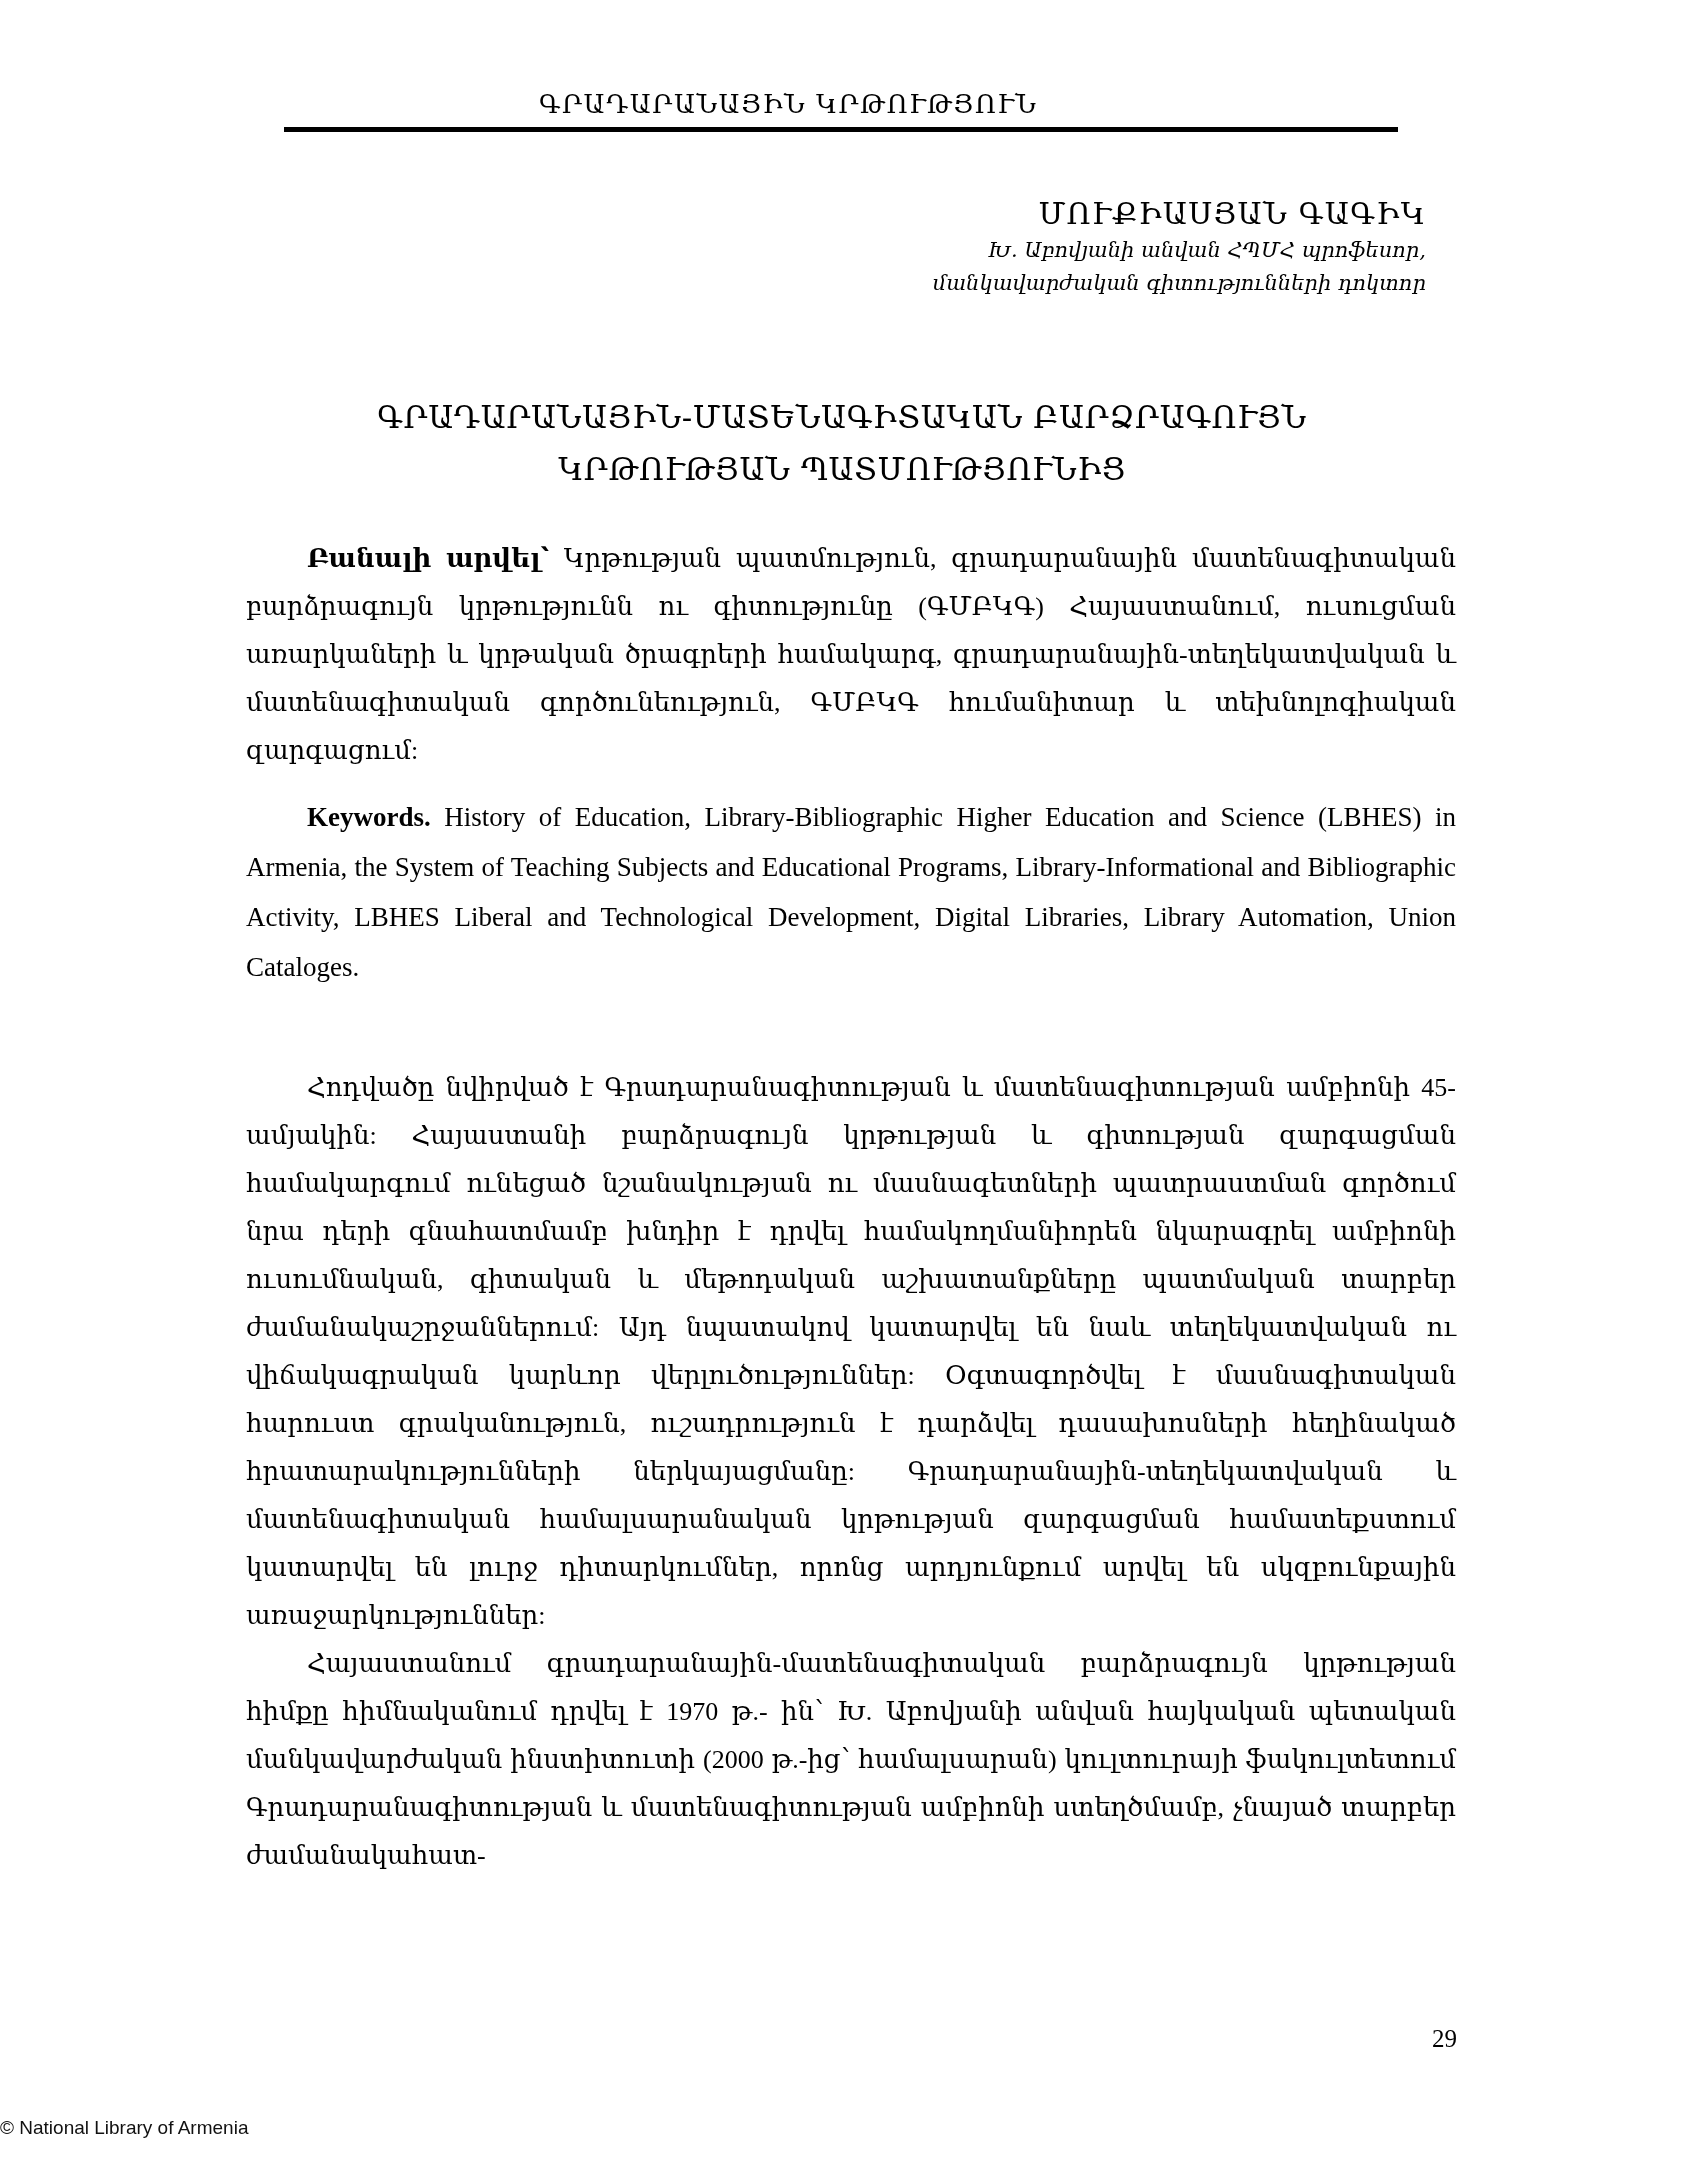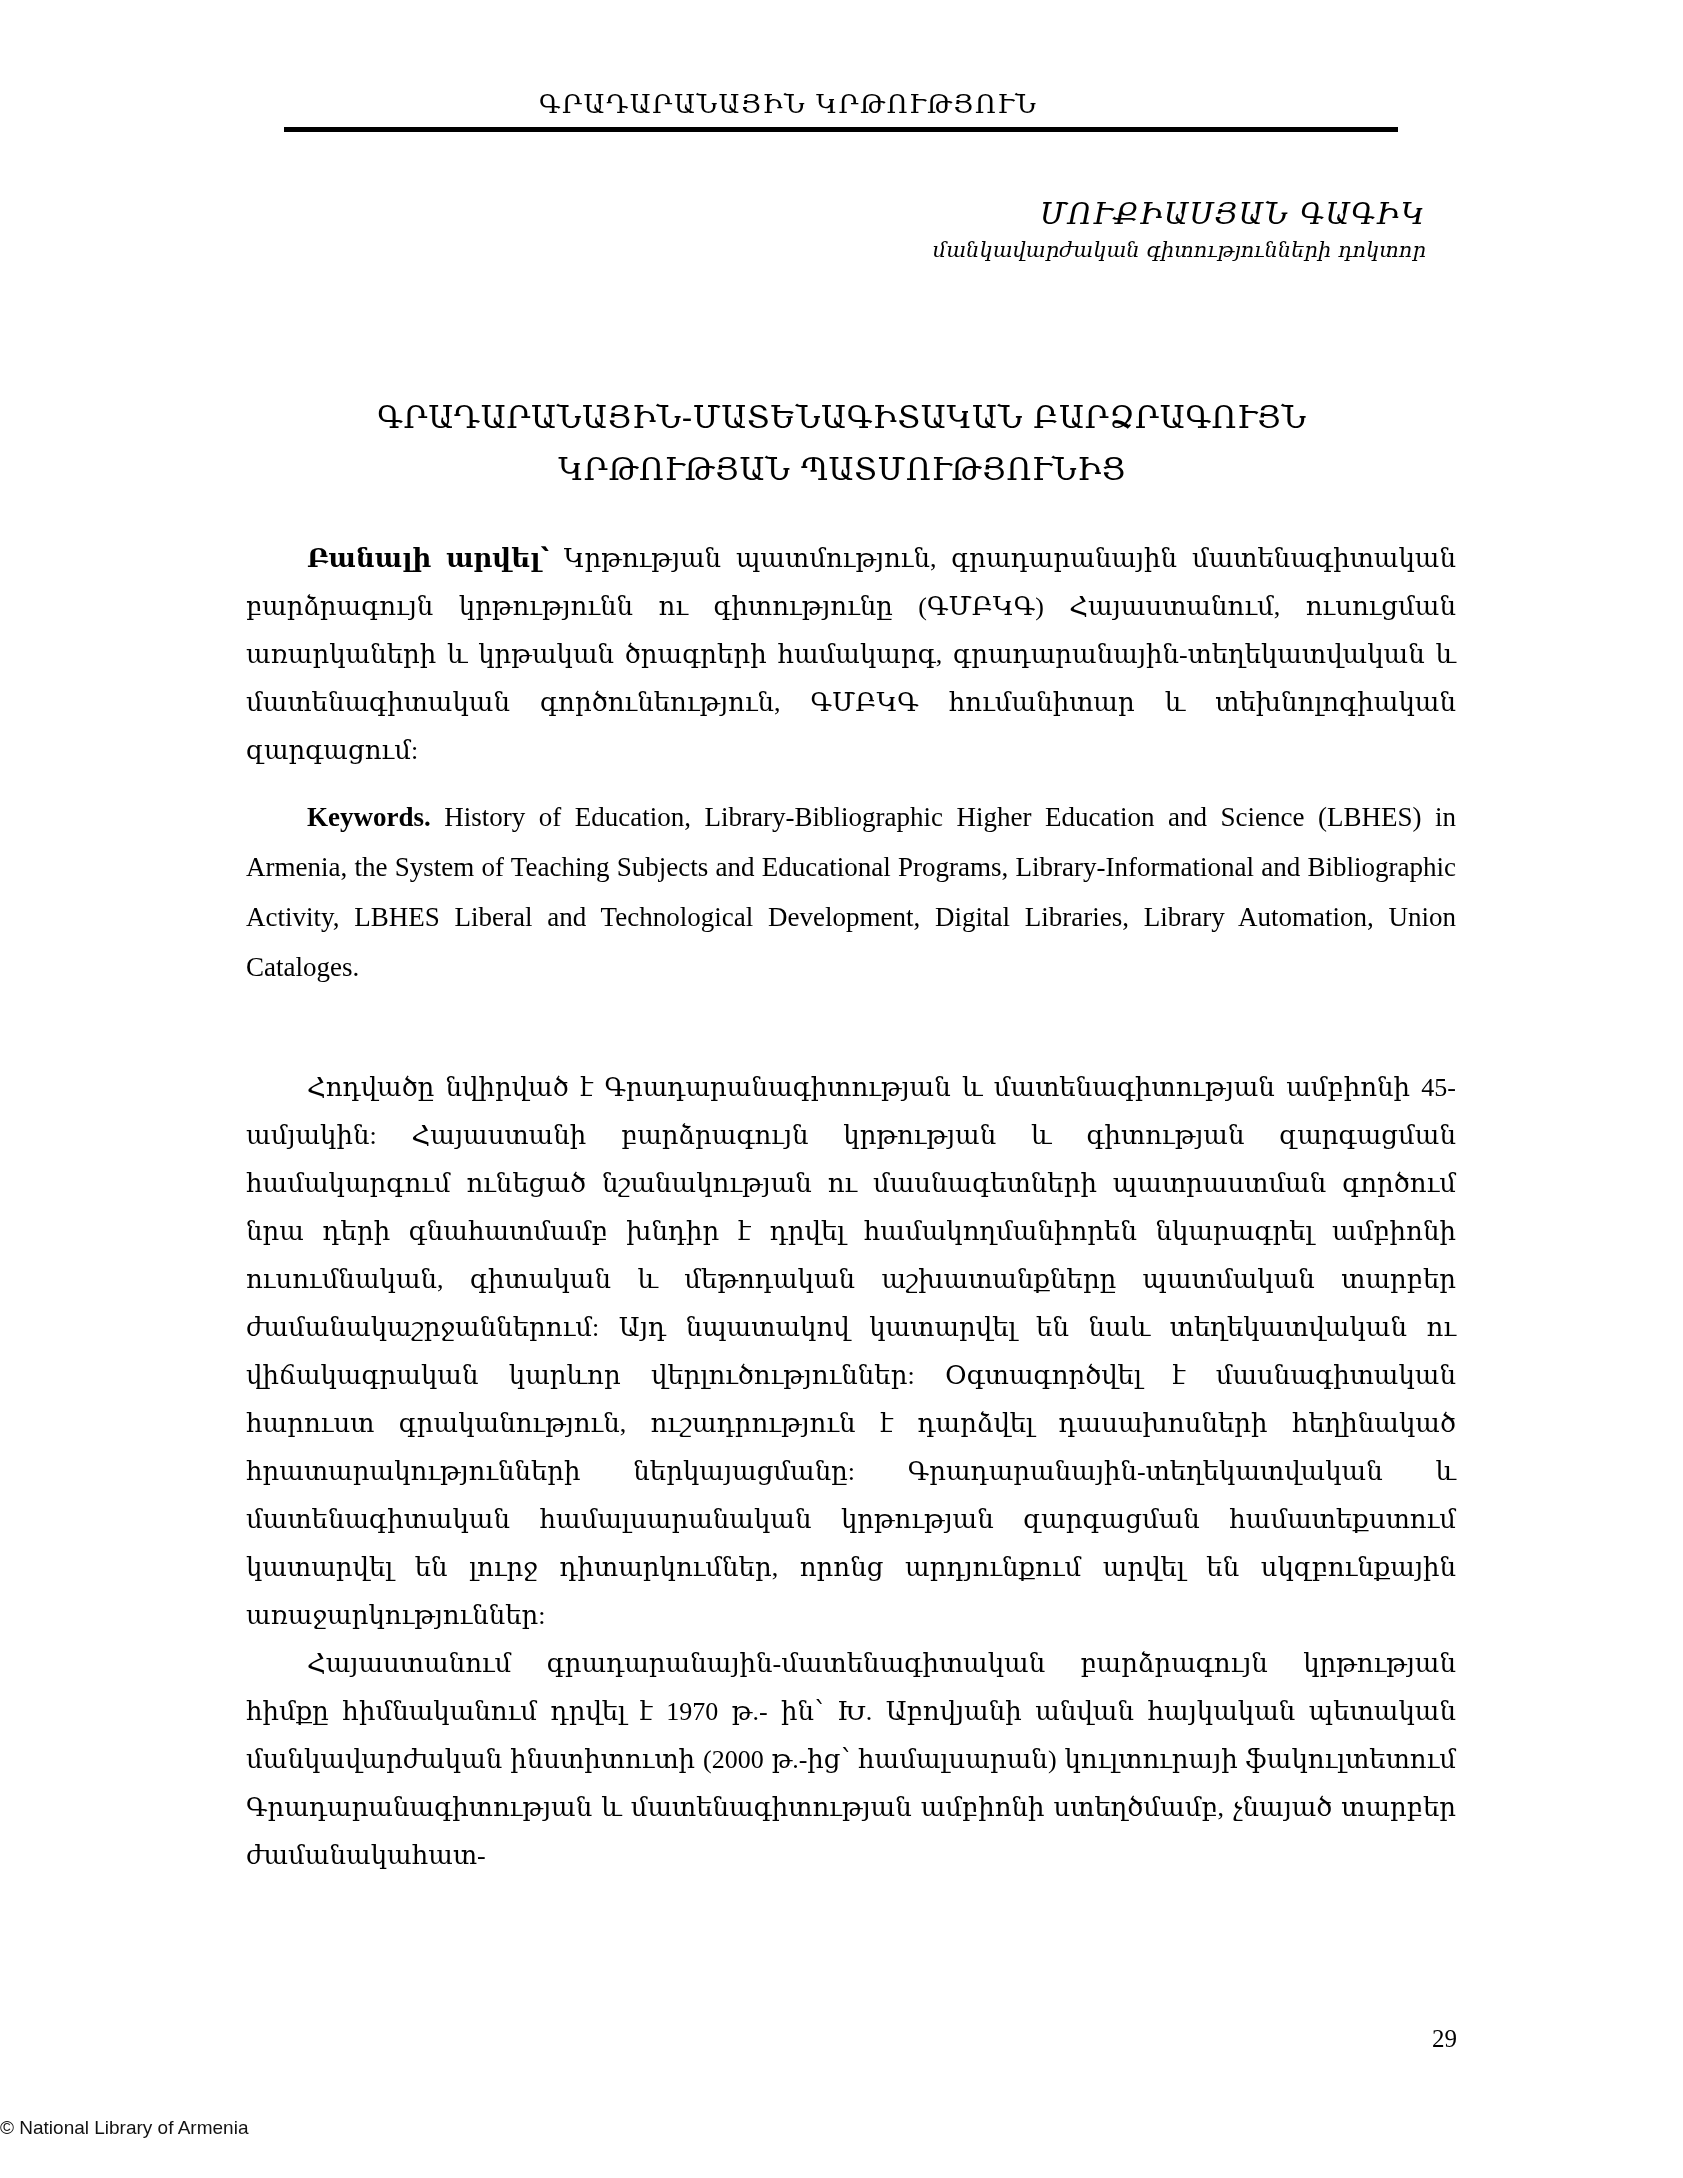--- a/index.html
+++ b/index.html
@@ -54,21 +54,20 @@
   
   .author-block {
     position: absolute;
     left: 594px;
     top: 194px;
     width: 832px;
     text-align: right;
   }
   .author-name {
     font-family: "DejaVu Serif", "Liberation Serif", serif;
-    font-style: italic;
     font-size: 30px;
     letter-spacing: 1.2px;
     line-height: 40px;
     white-space: nowrap;
   }
   .author-affil {
     font-family: "DejaVu Serif", "Liberation Serif", serif;
     font-style: italic;
     font-size: 21px;
     line-height: 33px;
@@ -142,20 +141,21 @@
 
 <div class="page">
 
   <div class="running-head">
     <div class="running-head-text">ԳՐԱԴԱՐԱՆԱՅԻՆ  ԿՐԹՈՒԹՅՈՒՆ</div>
     <div class="running-head-rule"></div>
   </div>
 
   <div class="author-block">
     <div class="author-name">ՄՈՒՔԻԱՍՅԱՆ  ԳԱԳԻԿ</div>
+    <div class="author-affil">Խ. Աբովյանի անվան ՀՊՄՀ պրոֆեսոր,</div>
     <div class="author-affil">մանկավարժական  գիտությունների դոկտոր</div>
   </div>
 
   <div class="doc-title">
     <span class="tline">ԳՐԱԴԱՐԱՆԱՅԻՆ-ՄԱՏԵՆԱԳԻՏԱԿԱՆ ԲԱՐՁՐԱԳՈՒՅՆ</span>
     <span class="tline">ԿՐԹՈՒԹՅԱՆ ՊԱՏՄՈՒԹՅՈՒՆԻՑ</span>
   </div>
 
   <div class="col kw-arm">
     <p><span class="b">Բանալի արվել՝</span><span> Կրթության պատմություն, գրադարանային մատենագիտական բարձրագույն կրթությունն ու գիտությունը (ԳՄԲԿԳ) Հայաստանում, ուսուցման առարկաների և կրթական ծրագրերի համակարգ, գրադարանային-տեղեկատվական և մատենագիտական գործունեություն, ԳՄԲԿԳ հումանիտար և տեխնոլոգիական զարգացում:</span></p>

